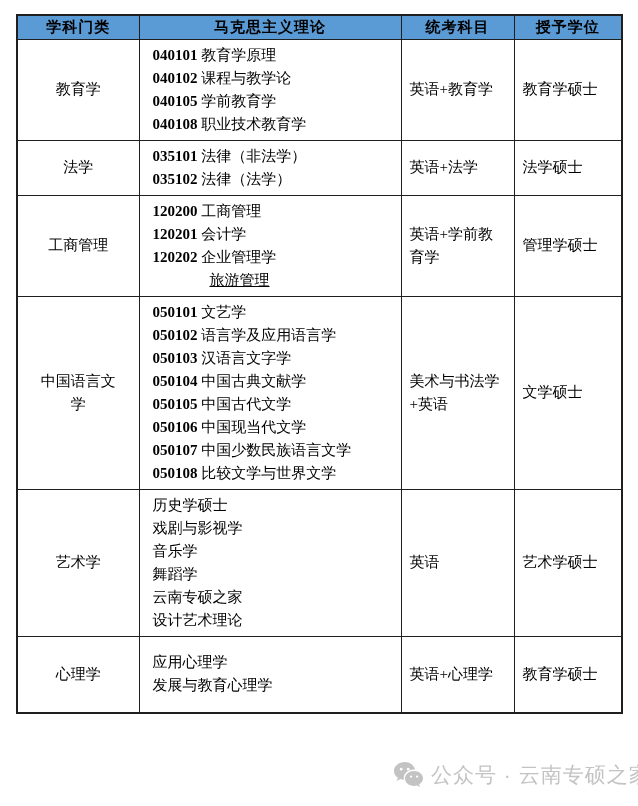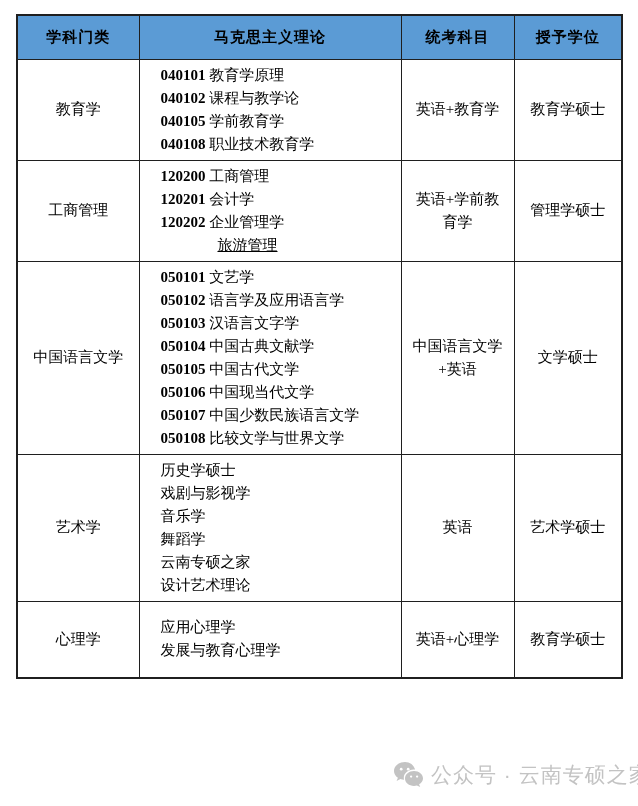--- a/index.html
+++ b/index.html
@@ -26,41 +26,41 @@
   }
   col.c1{width:122px;}
   col.c2{width:262px;}
   col.c3{width:113px;}
   col.c4{width:108px;}
   th,td{
     border:1.5px solid var(--border);
     vertical-align:middle;
     font-size:15px;
   }
-  thead tr{height:44px;}
+  thead tr{height:24px;}
   th{
     background:var(--header-bg);
     font-weight:700;
     text-align:center;
     letter-spacing:1px;
   }
   td.cell{line-height:23px;}
   td.discipline{
     text-align:center;
-    padding:2px 12px;
+    padding:2px 20px;
   }
   td.majors-cell{
     text-align:left;
     padding:4px 8px 4px 13px;
   }
   td.exam, td.degree{
-    text-align:center;
+    text-align:left;
     padding:2px 8px;
   }
-  .major-line{line-height:23px;white-space:nowrap;margin-left:8px;}
+  .major-line{line-height:23px;white-space:nowrap;}
   .major-line.indent{padding-left:57px;text-decoration:underline;}
   .code{font-weight:700;font-family:"Liberation Serif","DejaVu Serif",serif;}
   .watermark{
     position:absolute;
     left:393px;top:761px;
     display:flex;align-items:center;gap:7px;
     color:var(--wm);
     font-family:"Liberation Sans","DejaVu Sans",sans-serif;
     font-size:21px;
     letter-spacing:1px;
@@ -95,20 +95,29 @@
           <td class="cell discipline">教育学</td>
           <td class="cell majors-cell">
             <div class="major-line"><span class="code">040101</span> 教育学原理</div>
             <div class="major-line"><span class="code">040102</span> 课程与教学论</div>
             <div class="major-line"><span class="code">040105</span> 学前教育学</div>
             <div class="major-line"><span class="code">040108</span> 职业技术教育学</div>
           </td>
           <td class="cell exam">英语+教育学</td>
           <td class="cell degree">教育学硕士</td>
         </tr>
+        <tr style="height: 50px;">
+          <td class="cell discipline">法学</td>
+          <td class="cell majors-cell">
+            <div class="major-line"><span class="code">035101</span> 法律（非法学）</div>
+            <div class="major-line"><span class="code">035102</span> 法律（法学）</div>
+          </td>
+          <td class="cell exam">英语+法学</td>
+          <td class="cell degree">法学硕士</td>
+        </tr>
         <tr style="height: 92px;">
           <td class="cell discipline">工商管理</td>
           <td class="cell majors-cell">
             <div class="major-line"><span class="code">120200</span> 工商管理</div>
             <div class="major-line"><span class="code">120201</span> 会计学</div>
             <div class="major-line"><span class="code">120202</span> 企业管理学</div>
             <div class="major-line indent">旅游管理</div>
           </td>
           <td class="cell exam">英语+学前教育学</td>
           <td class="cell degree">管理学硕士</td>
@@ -118,21 +127,21 @@
           <td class="cell majors-cell">
             <div class="major-line"><span class="code">050101</span> 文艺学</div>
             <div class="major-line"><span class="code">050102</span> 语言学及应用语言学</div>
             <div class="major-line"><span class="code">050103</span> 汉语言文字学</div>
             <div class="major-line"><span class="code">050104</span> 中国古典文献学</div>
             <div class="major-line"><span class="code">050105</span> 中国古代文学</div>
             <div class="major-line"><span class="code">050106</span> 中国现当代文学</div>
             <div class="major-line"><span class="code">050107</span> 中国少数民族语言文学</div>
             <div class="major-line"><span class="code">050108</span> 比较文学与世界文学</div>
           </td>
-          <td class="cell exam">中国语言文学+英语</td>
+          <td class="cell exam">美术与书法学+英语</td>
           <td class="cell degree">文学硕士</td>
         </tr>
         <tr style="height: 134px;">
           <td class="cell discipline">艺术学</td>
           <td class="cell majors-cell">
             <div class="major-line">历史学硕士</div>
             <div class="major-line">戏剧与影视学</div>
             <div class="major-line">音乐学</div>
             <div class="major-line">舞蹈学</div>
             <div class="major-line">云南专硕之家</div>

